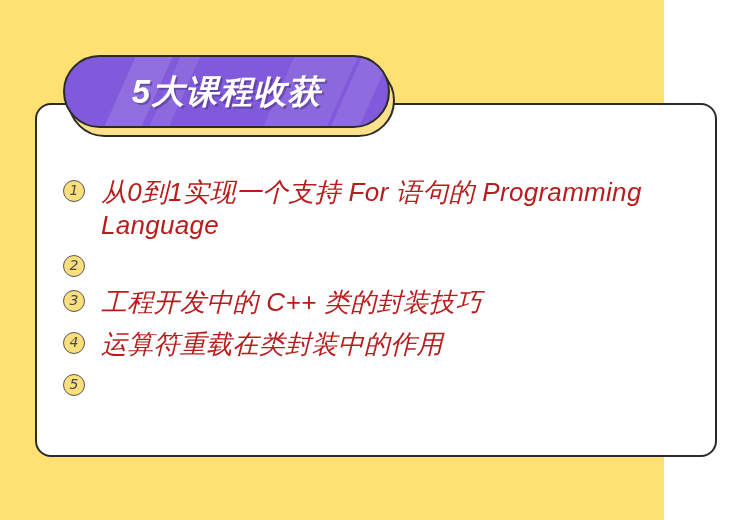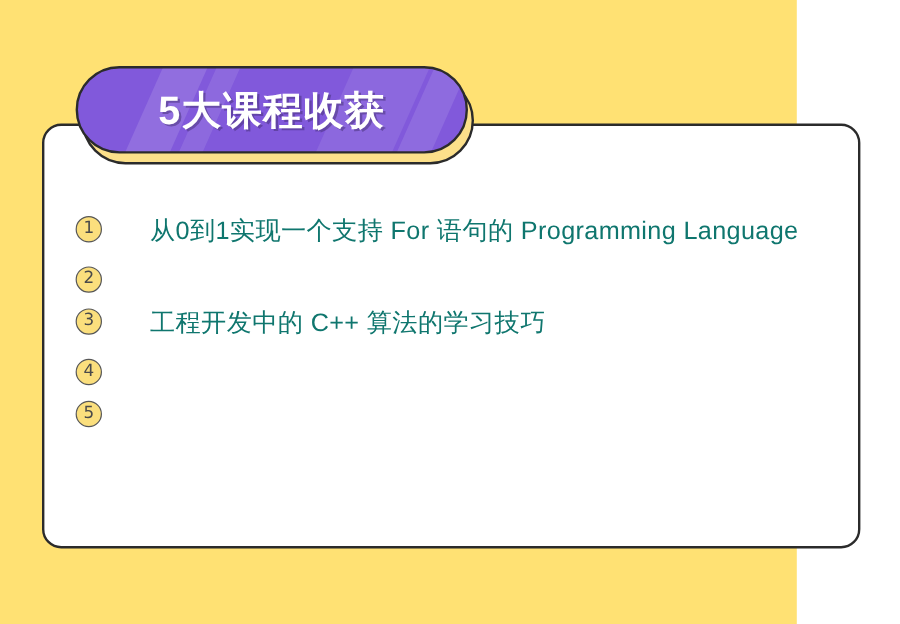--- a/index.html
+++ b/index.html
@@ -12,20 +12,21 @@
     overflow: hidden;
     font-family: "Liberation Sans", "DejaVu Sans", sans-serif;
   }
 
   #poster {
     position: relative;
     width: 664px;
     height: 520px;
     background: #FFE173;
     box-sizing: border-box;
+    font-style: italic;
   }
 
   
   #card {
     position: absolute;
     left: 35px;
     top: 103px;
     width: 682px;
     height: 354px;
     background: #FFFFFF;
@@ -119,26 +120,25 @@
     border: 1.5px solid #575757;
     box-sizing: border-box;
     color: #4A4A4A;
     font-size: 14px;
     line-height: 19px;
     text-align: center;
     font-family: "DejaVu Sans", sans-serif;
   }
 
   .item-text {
-    color: #0f766e;
-    font-size: 21px;
+    color: #b91c1c;
+    font-size: 26px;
     line-height: 33px;
     font-family: "Liberation Sans", "DejaVu Sans", sans-serif;
     letter-spacing: 0.3px;
-    margin-left: 24px;
   }
   #item-0 .item-text { max-width: 560px; }
 </style>
 </head>
 <body>
 
 <div id="poster">
 
   <div id="card"></div>
 
@@ -159,25 +159,26 @@
       <span class="num">1</span>
       <span class="item-text">从0到1实现一个支持 For 语句的 Programming Language</span>
     </div>
 
     <div class="item" id="item-1">
       <span class="num">2</span>
     </div>
 
     <div class="item" id="item-2">
       <span class="num">3</span>
-      <span class="item-text">工程开发中的 C++ 算法的学习技巧</span>
+      <span class="item-text">工程开发中的 C++ 类的封装技巧</span>
     </div>
 
     <div class="item" id="item-3">
       <span class="num">4</span>
+      <span class="item-text">运算符重载在类封装中的作用</span>
     </div>
 
     <div class="item" id="item-4">
       <span class="num">5</span>
     </div>
 
   </div>
 
 </div>
 

